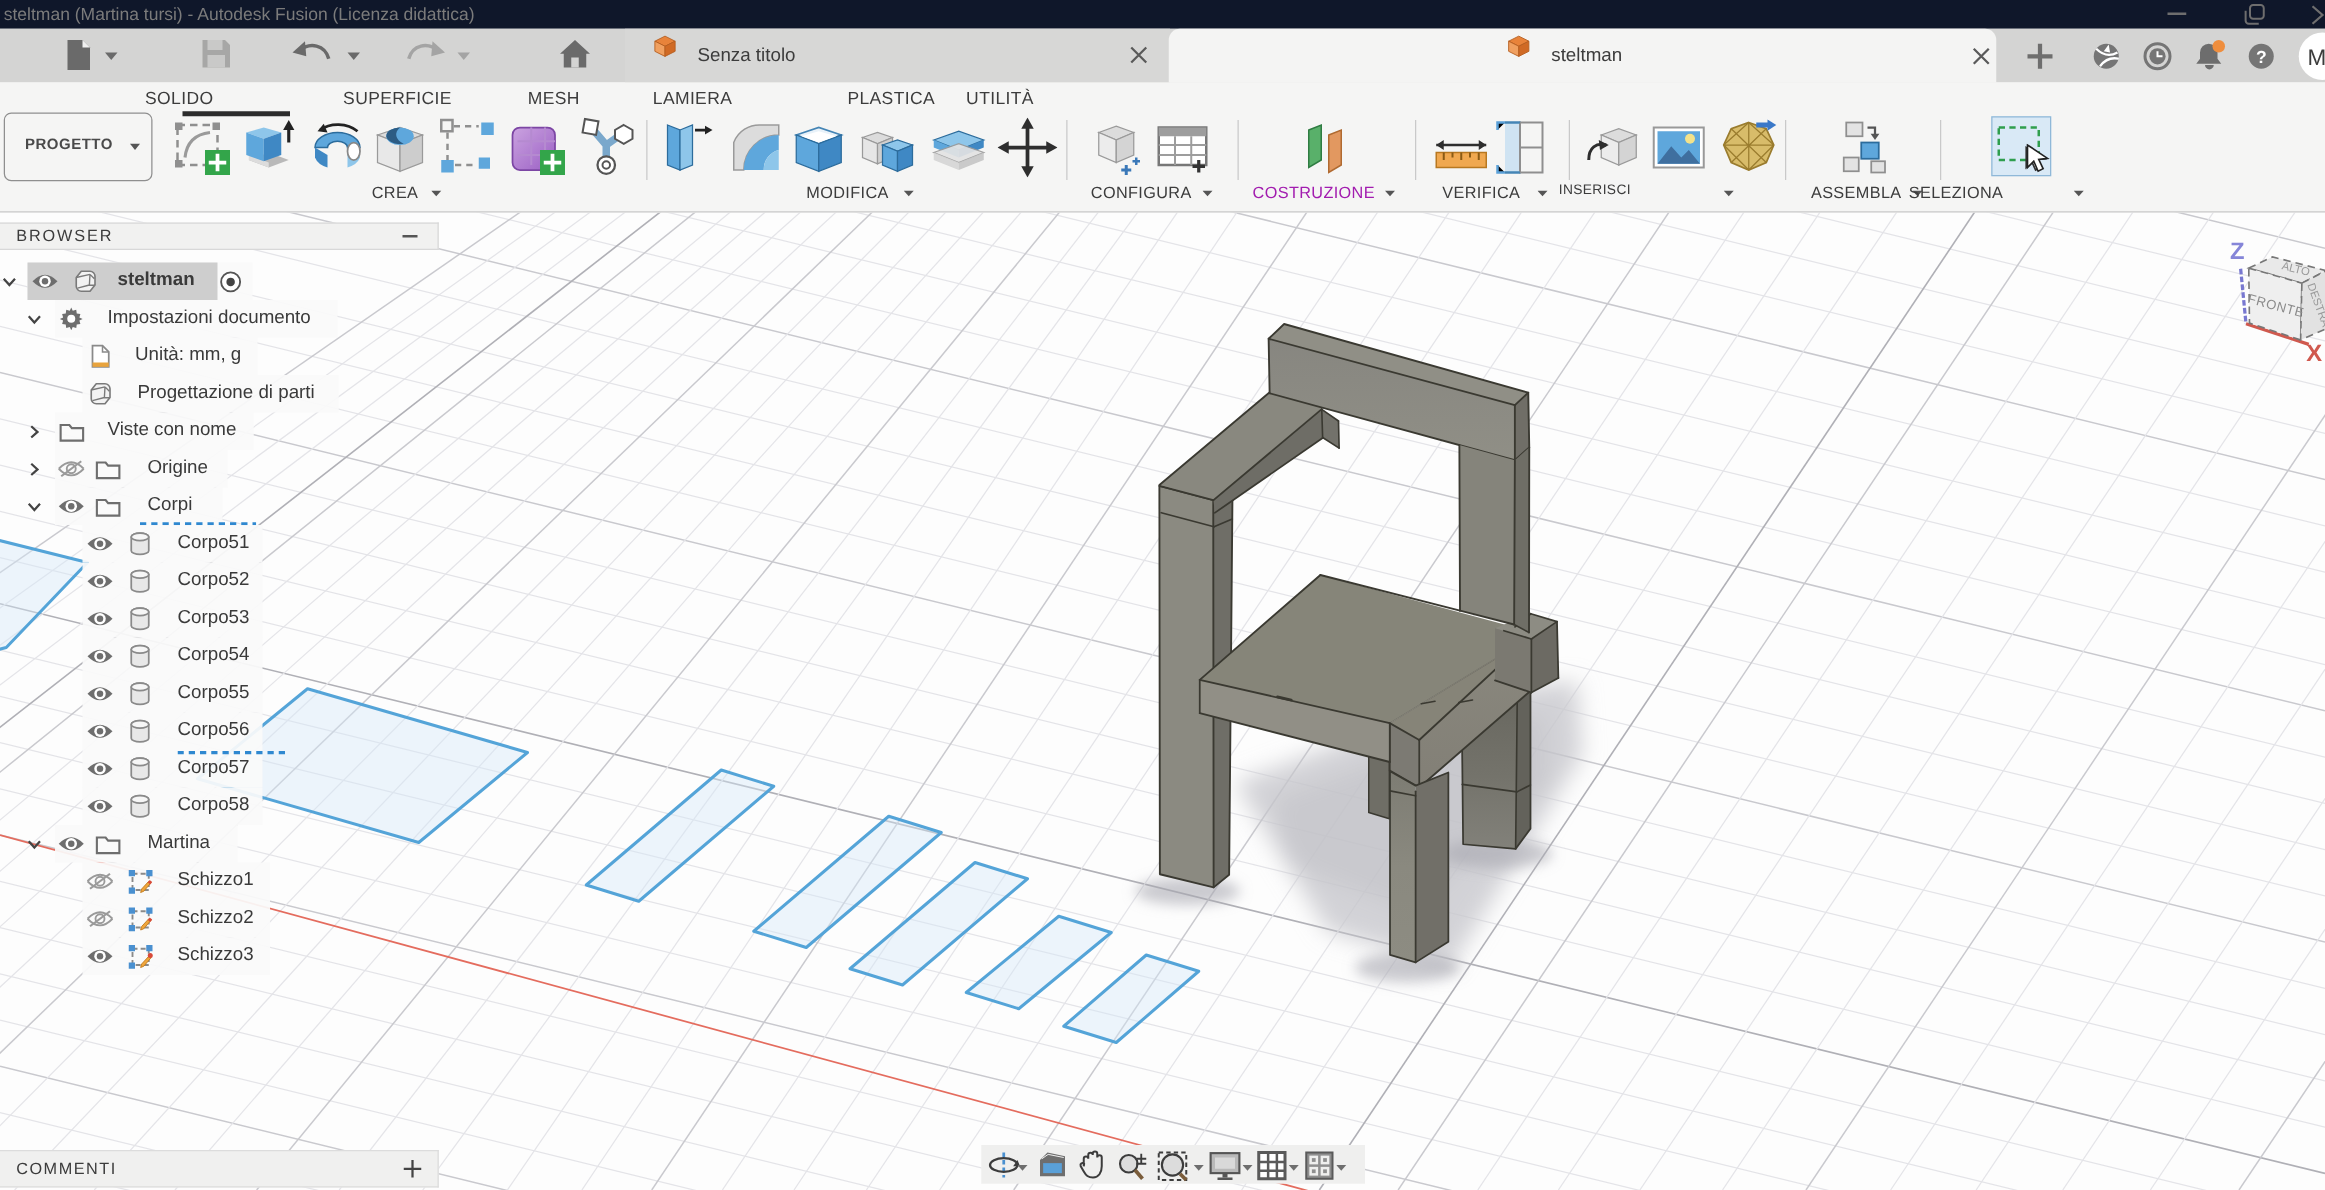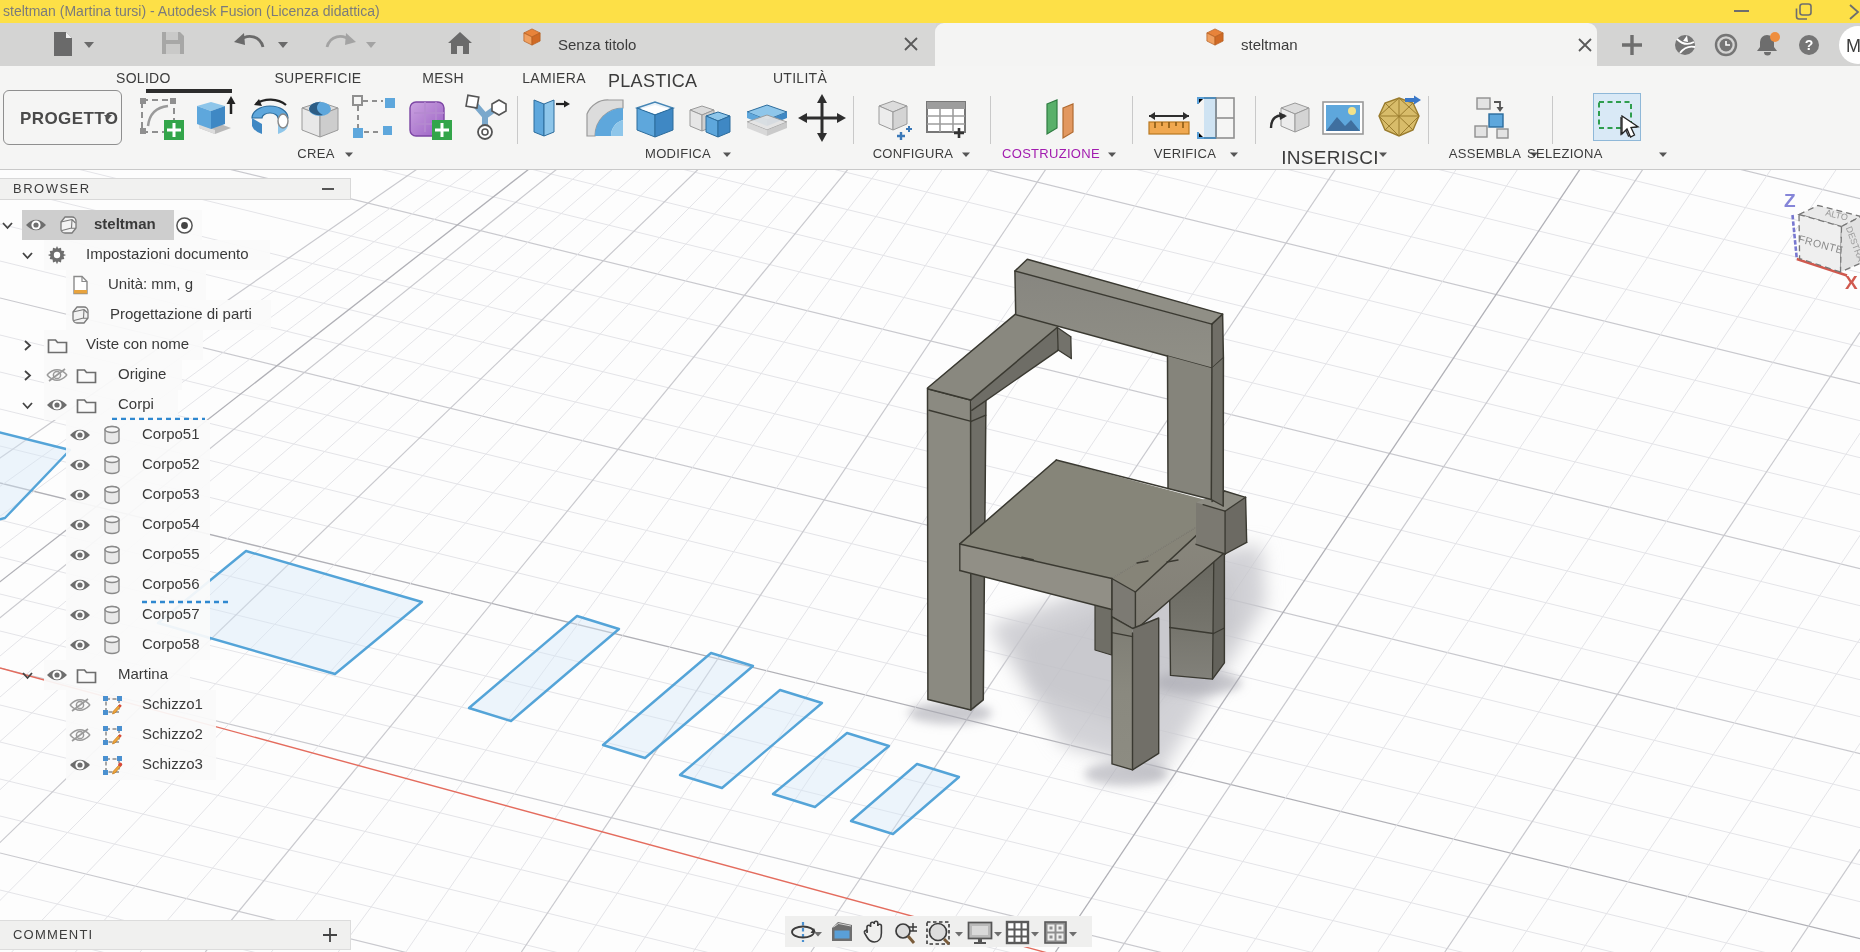--- a/index.html
+++ b/index.html
@@ -212,21 +212,21 @@
 <line x1="1792.5" y1="215" x2="1796.8" y2="259" stroke="#7878d0" stroke-width="2.6" stroke-dasharray="4.5,1.8"></line>
 <line x1="1796.8" y1="259" x2="1847" y2="275.5" stroke="#d0594e" stroke-width="2.6"></line>
 <text x="1845" y="289" font-size="19" font-weight="bold" fill="#d0594e" font-family="Liberation Sans, sans-serif">X</text>
 <polygon points="1799,214.5 1818,205.5 1861,216.5 1841.5,226.5" fill="#e9e9e9" stroke="#777" stroke-width="1.3" stroke-dasharray="6,4"></polygon>
 <polygon points="1799,214.5 1841.5,226.5 1840.5,272 1799.6,258.5" fill="#efefef" stroke="#777" stroke-width="1.3" stroke-dasharray="6,4"></polygon>
 <polygon points="1841.5,226.5 1861,216.5 1861,263 1840.5,272" fill="#e2e2e2" stroke="#777" stroke-width="1.3" stroke-dasharray="6,4"></polygon>
 <text x="1820" y="248" font-size="10.5" fill="#8a8a8a" text-anchor="middle" transform="rotate(15 1820 248)" font-family="Liberation Sans, sans-serif" letter-spacing="0.5">FRONTE</text>
 <text x="1836" y="218" font-size="9" fill="#9a9a9a" text-anchor="middle" transform="rotate(14 1836 218)" font-family="Liberation Sans, sans-serif">ALTO</text>
 <text x="1852" y="245" font-size="9" fill="#9a9a9a" text-anchor="middle" transform="rotate(70 1852 245)" font-family="Liberation Sans, sans-serif">DESTRA</text>
 </svg>
-<div style="position:absolute;left:0;top:0;width:1860px;height:23px;background:#fde047">
+<div style="position:absolute;left:0;top:0;width:1860px;height:23px;background:#0f172a">
     <div style="position:absolute;left:3px;top:3px;font-size:14px;color:#7b7b7b">steltman (Martina tursi) - Autodesk Fusion (Licenza didattica)</div>
     <div style="position:absolute;left:1734px;top:10px;width:15px;height:2px;background:#6e6e6e"></div>
     <svg style="position:absolute;left:1794px;top:2px" width="20" height="20">
       <rect x="6" y="2" width="11" height="11" rx="2.5" fill="none" stroke="#6e6e6e" stroke-width="1.6"></rect>
       <path d="M2.5 6.5 v8 a2.5 2.5 0 0 0 2.5 2.5 h8" fill="none" stroke="#6e6e6e" stroke-width="1.6"></path>
     </svg>
     <svg style="position:absolute;left:1848px;top:3px" width="12" height="18">
       <path d="M2 2 L10 9 L2 16" fill="none" stroke="#6e6e6e" stroke-width="1.8"></path>
     </svg>
   </div>
@@ -294,29 +294,29 @@
     <circle cx="20" cy="5" r="5" fill="#ef8e3e"></circle>
   </svg>
 <svg style="position:absolute;left:1797px;top:33px" width="24" height="24">
 <circle cx="12" cy="12" r="10" fill="#757575"></circle>
     <text x="12" y="17" font-size="14" font-weight="bold" fill="#fff" text-anchor="middle" font-family="Liberation Sans, sans-serif">?</text>
   </svg>
 <div style="position:absolute;left:1839px;top:26px;width:38px;height:38px;border-radius:50%;background:#fff"></div>
 <div style="position:absolute;left:1846px;top:35px;font-size:18px;color:#3c3c3c">M</div>
 <div style="position:absolute;left:0;top:66px;width:1860px;height:104px;background:#f5f5f4;border-bottom:1px solid #c9c9c9"></div>
 <div style="position:absolute;left:3px;top:90px;width:119px;height:55px;background:#f5f5f4;border:1px solid #8f8f8f;border-radius:6px"></div>
-<div style="position:absolute;left:20px;top:108px;font-size:17px;font-weight:bold;color:#4a4a4a;letter-spacing:0.4px">PROGETTO</div>
+<div style="position:absolute;left:20px;top:108px;font-size:12px;font-weight:bold;color:#4a4a4a;letter-spacing:0.4px">PROGETTO</div>
 <svg style="position:absolute;left:103px;top:113px" width="12" height="10">
     <path d="M1 2 l8 0 l-4 5 z" fill="#555"></path>
   </svg>
 <div style="position:absolute;left:116px;top:70px;width:140px;font-size:14px;color:#3c3c3c;letter-spacing:0.3px">SOLIDO</div>
 <div style="position:absolute;left:248px;top:70px;width:140px;text-align:center;font-size:14px;color:#3c3c3c;letter-spacing:0.3px">SUPERFICIE</div>
 <div style="position:absolute;left:373px;top:70px;width:140px;text-align:center;font-size:14px;color:#3c3c3c;letter-spacing:0.3px">MESH</div>
 <div style="position:absolute;left:484px;top:70px;width:140px;text-align:center;font-size:14px;color:#3c3c3c;letter-spacing:0.3px">LAMIERA</div>
-<div style="position:absolute;left:608px;top:70px;width:140px;text-align:left;font-size:18px;color:#3c3c3c;letter-spacing:0.3px">PLASTICA</div>
+<div style="position:absolute;left:608px;top:70px;width:140px;text-align:right;font-size:14px;color:#3c3c3c;letter-spacing:0.3px">PLASTICA</div>
 <div style="position:absolute;left:730px;top:70px;width:140px;text-align:center;font-size:14px;color:#3c3c3c;letter-spacing:0.3px">UTILITÀ</div>
 <div style="position:absolute;left:146px;top:89px;width:86px;height:4px;background:#2c2c2c"></div>
 <div style="position:absolute;left:233px;top:146px;width:166px;text-align:center;font-size:13px;color:#3c3c3c;letter-spacing:0.3px">CREA</div>
 <svg style="position:absolute;left:345px;top:151px" width="10" height="8">
     <path d="M0 1.5 l8 0 l-4 4.5 z" fill="#555"></path>
   </svg>
 <div style="position:absolute;left:595px;top:146px;width:166px;text-align:center;font-size:13px;color:#3c3c3c;letter-spacing:0.3px">MODIFICA</div>
 <svg style="position:absolute;left:723px;top:151px" width="10" height="8">
     <path d="M0 1.5 l8 0 l-4 4.5 z" fill="#555"></path>
   </svg>
@@ -325,21 +325,21 @@
     <path d="M0 1.5 l8 0 l-4 4.5 z" fill="#555"></path>
   </svg>
 <div style="position:absolute;left:968px;top:146px;width:166px;text-align:center;font-size:13px;color:#a21caf;letter-spacing:0.3px">COSTRUZIONE</div>
 <svg style="position:absolute;left:1108px;top:151px" width="10" height="8">
     <path d="M0 1.5 l8 0 l-4 4.5 z" fill="#555"></path>
   </svg>
 <div style="position:absolute;left:1102px;top:146px;width:166px;text-align:center;font-size:13px;color:#3c3c3c;letter-spacing:0.3px">VERIFICA</div>
 <svg style="position:absolute;left:1230px;top:151px" width="10" height="8">
     <path d="M0 1.5 l8 0 l-4 4.5 z" fill="#555"></path>
   </svg>
-<div style="position:absolute;left:1247px;top:146px;width:166px;text-align:center;font-size:19px;color:#3c3c3c;letter-spacing:0.3px">INSERISCI</div>
+<div style="position:absolute;left:1247px;top:146px;width:166px;text-align:left;font-size:11px;color:#3c3c3c;letter-spacing:0.3px">INSERISCI</div>
 <svg style="position:absolute;left:1379px;top:151px" width="10" height="8">
     <path d="M0 1.5 l8 0 l-4 4.5 z" fill="#555"></path>
   </svg>
 <div style="position:absolute;left:1402px;top:146px;width:166px;text-align:center;font-size:13px;color:#3c3c3c;letter-spacing:0.3px">ASSEMBLA</div>
 <svg style="position:absolute;left:1530px;top:151px" width="10" height="8">
     <path d="M0 1.5 l8 0 l-4 4.5 z" fill="#555"></path>
   </svg>
 <div style="position:absolute;left:1527px;top:146px;width:166px;font-size:13px;color:#3c3c3c;letter-spacing:0.3px">SELEZIONA</div>
 <svg style="position:absolute;left:1659px;top:151px" width="10" height="8">
     <path d="M0 1.5 l8 0 l-4 4.5 z" fill="#555"></path>

